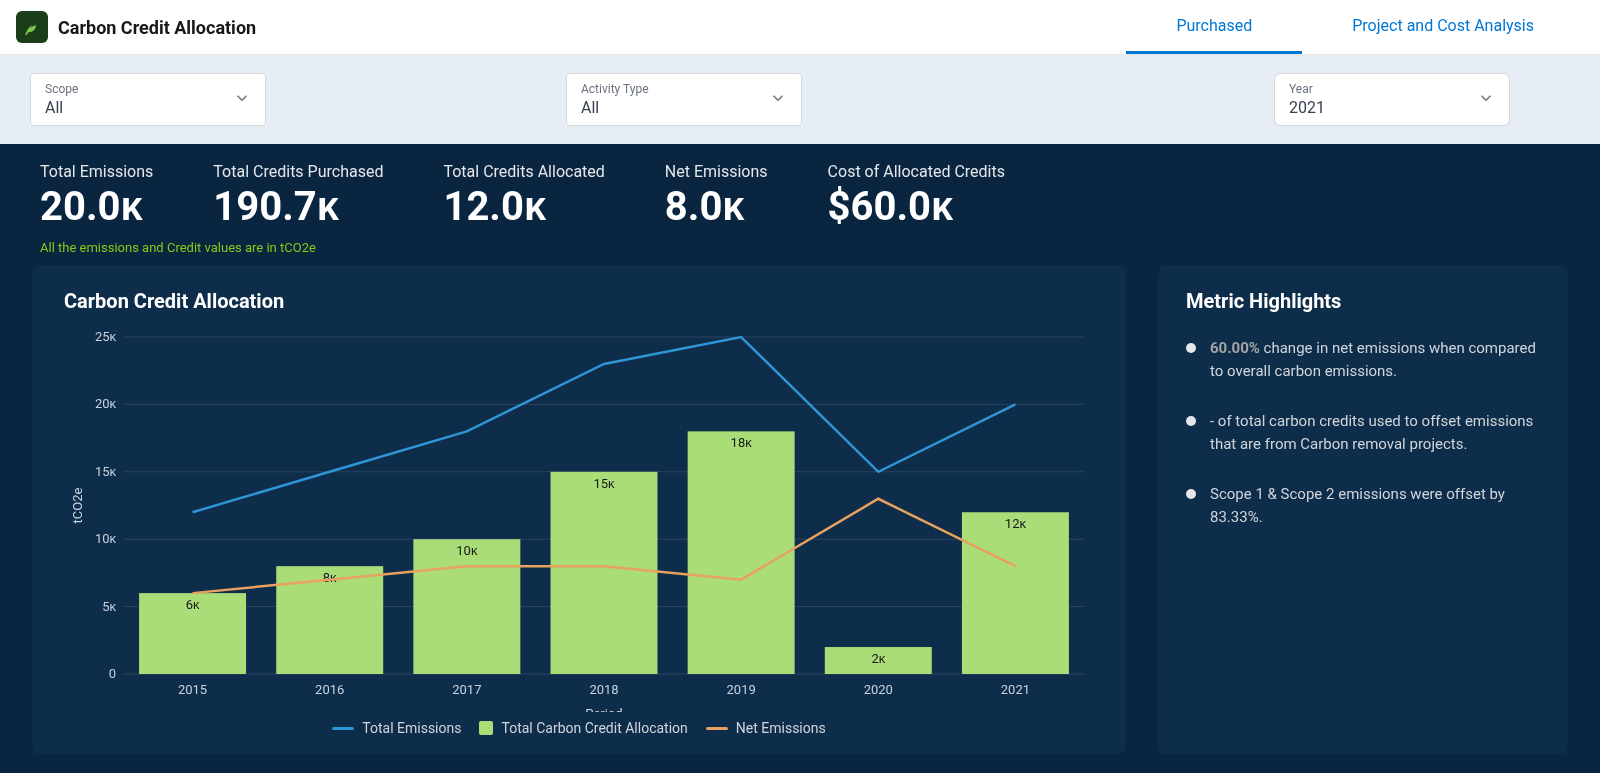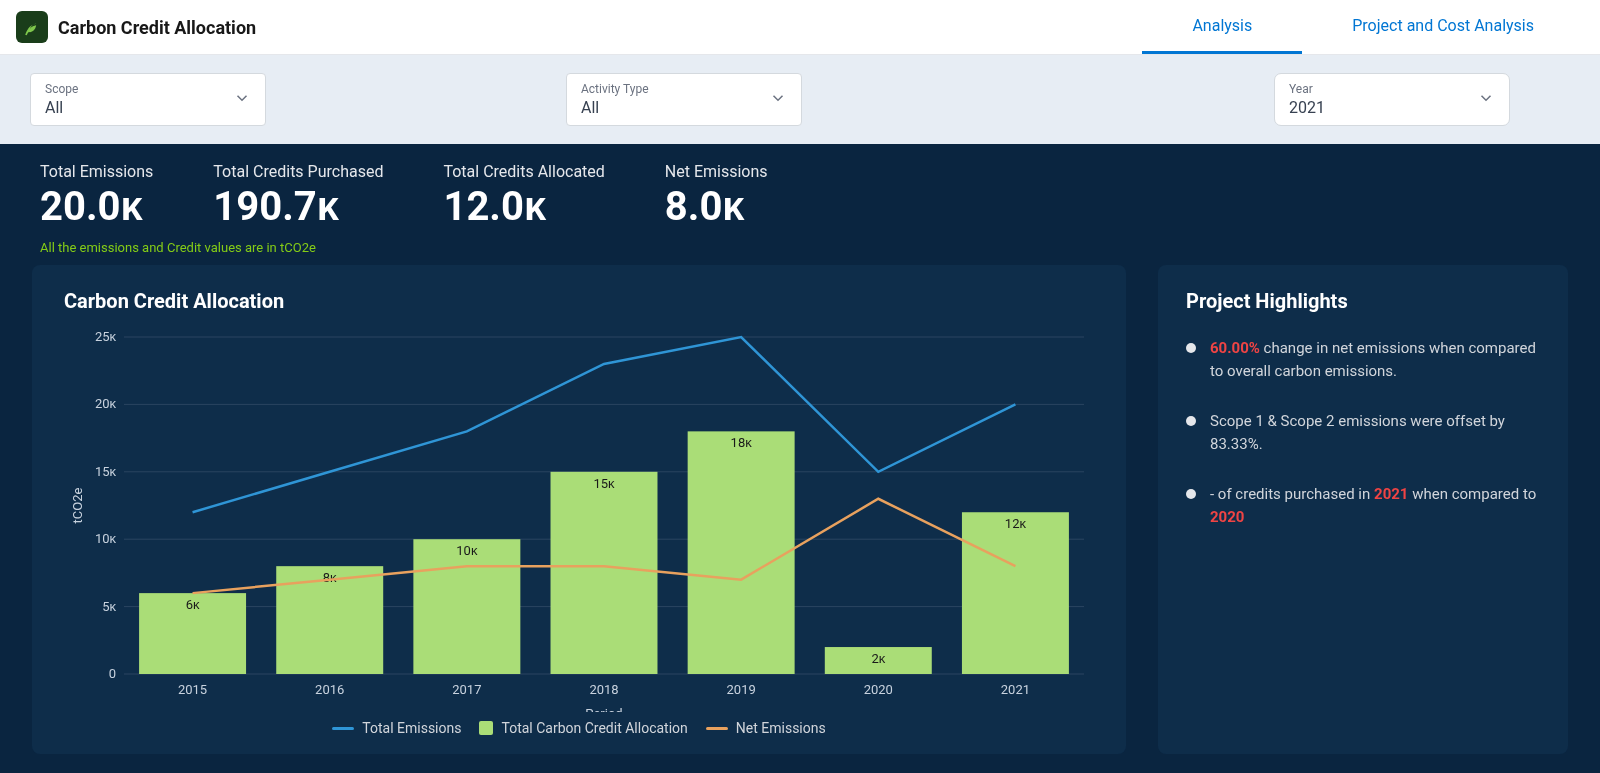--- a/index.html
+++ b/index.html
@@ -33,37 +33,37 @@
 .chart-svg { width: 100%; height: 100%; }
 .tick-label { font-size: 13px; fill: #c8d2de; }
 .bar-label { font-size: 13px; fill: #1a1a1a; font-weight: 400; }
 .legend { display: flex; justify-content: center; gap: 18px; margin-top: 8px; font-size: 14px; color: #d1d5db; align-items: center; }
 .legend-item { display: flex; align-items: center; gap: 8px; }
 .legend-line { width: 22px; height: 3px; border-radius: 2px; }
 .legend-box { width: 14px; height: 14px; border-radius: 2px; }
 .hl-list { list-style: none; margin-top: 24px; }
 .hl-list li { display: flex; gap: 14px; margin-bottom: 28px; font-size: 15px; color: #d1d5db; line-height: 1.5; }
 .bullet { width: 10px; height: 10px; background: #e5e7eb; border-radius: 50%; flex-shrink: 0; margin-top: 6px; }
-.hl-list b { color: #ef4444; font-weight: 700; }
+.hl-list b { color: #a3a3a3; font-weight: 700; }
 .x-axis-title { font-size: 13px; fill: #c8d2de; text-anchor: middle; }
 .y-axis-title { font-size: 13px; fill: #c8d2de; text-anchor: middle; }
 .grid-line { stroke: #2a4560; stroke-width: 1; }
 </style>
 </head>
 <body>
 
 <div class="header">
   <div class="logo">
     <svg viewBox="0 0 24 24">
         <path fill="#7fc74c" d="M17 8C8 10 5.9 16.17 3.82 21.34l1.89.66C6.5 20 7 19 8 18c4 1 8-2 9-8 0 0-6 1-7 4 0-3 4-6 7-6z"></path>
       </svg>
   </div>
   <div class="page-title">Carbon Credit Allocation</div>
   <div class="tabs">
-    <div class="tab active">Analysis</div>
+    <div class="tab active">Purchased</div>
     <div class="tab">Project and Cost Analysis</div>
   </div>
 </div>
 
 <div class="filters">
   <div class="filter">
     <span class="filter-label">Scope</span>
     <span class="filter-value">All</span>
     <span class="chev"><svg viewBox="0 0 24 24">
           <path fill="none" stroke="#6b7280" stroke-width="2" d="M6 9l6 6 6-6"></path>
@@ -95,20 +95,24 @@
       <span class="kpi-label">Total Credits Purchased</span>
       <span class="kpi-value">190.7ᴋ</span>
     </div>
     <div class="kpi">
       <span class="kpi-label">Total Credits Allocated</span>
       <span class="kpi-value">12.0ᴋ</span>
     </div>
     <div class="kpi">
       <span class="kpi-label">Net Emissions</span>
       <span class="kpi-value">8.0ᴋ</span>
+    </div>
+    <div class="kpi">
+      <span class="kpi-label">Cost of Allocated Credits</span>
+      <span class="kpi-value">$60.0ᴋ</span>
     </div>
   </div>
   <div class="note-row">All the emissions and Credit values are in tCO2e</div>
 
   <div class="panels">
     <div class="chart-panel">
       <div class="panel-title">Carbon Credit Allocation</div>
       <div class="chart-area">
         <svg class="chart-svg" id="chart-svg">
             <line class="grid-line" x1="60" x2="1020" y1="347" y2="347"></line>
@@ -160,30 +164,30 @@
           <span>Total Carbon Credit Allocation</span>
         </div>
         <div class="legend-item">
           <span class="legend-line" style="background:#e8a15e"></span>
           <span>Net Emissions</span>
         </div>
       </div>
     </div>
 
     <div class="highlights-panel">
-      <div class="panel-title">Project Highlights</div>
+      <div class="panel-title">Metric Highlights</div>
       <ul class="hl-list" id="hl-list">
           <li>
             <span class="bullet"></span>
             <span><b>60.00%</b> change in net emissions when compared to overall carbon emissions.</span>
           </li>
           <li>
             <span class="bullet"></span>
-            <span>Scope 1 &amp; Scope 2 emissions were offset by 83.33%.</span>
+            <span>-  of total carbon credits used to offset emissions that are from Carbon removal projects.</span>
           </li>
           <li>
             <span class="bullet"></span>
-            <span>- of credits purchased in <b>2021</b> when compared to <b>2020</b></span>
+            <span>Scope 1 &amp; Scope 2 emissions were offset by 83.33%.</span>
           </li>
         </ul>
     </div>
   </div>
 </div>
 
 </body></html>

